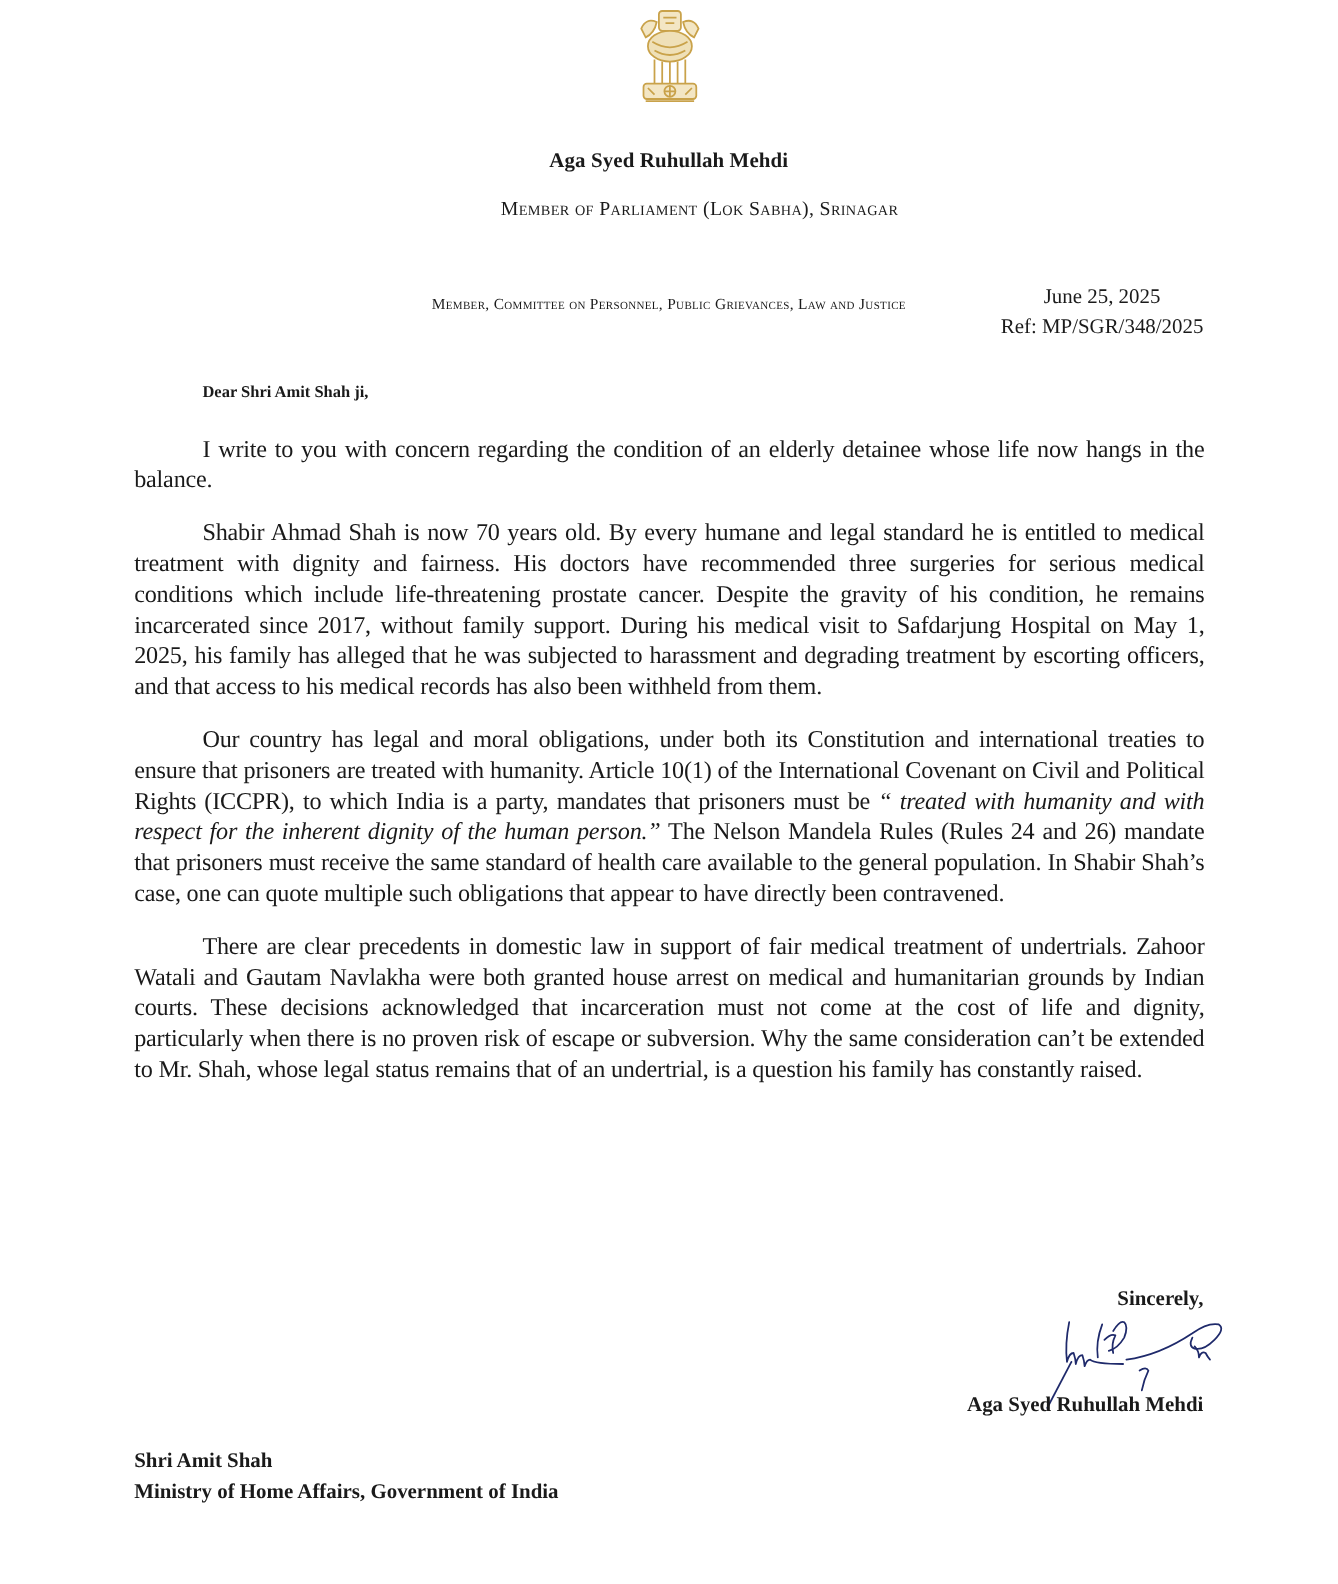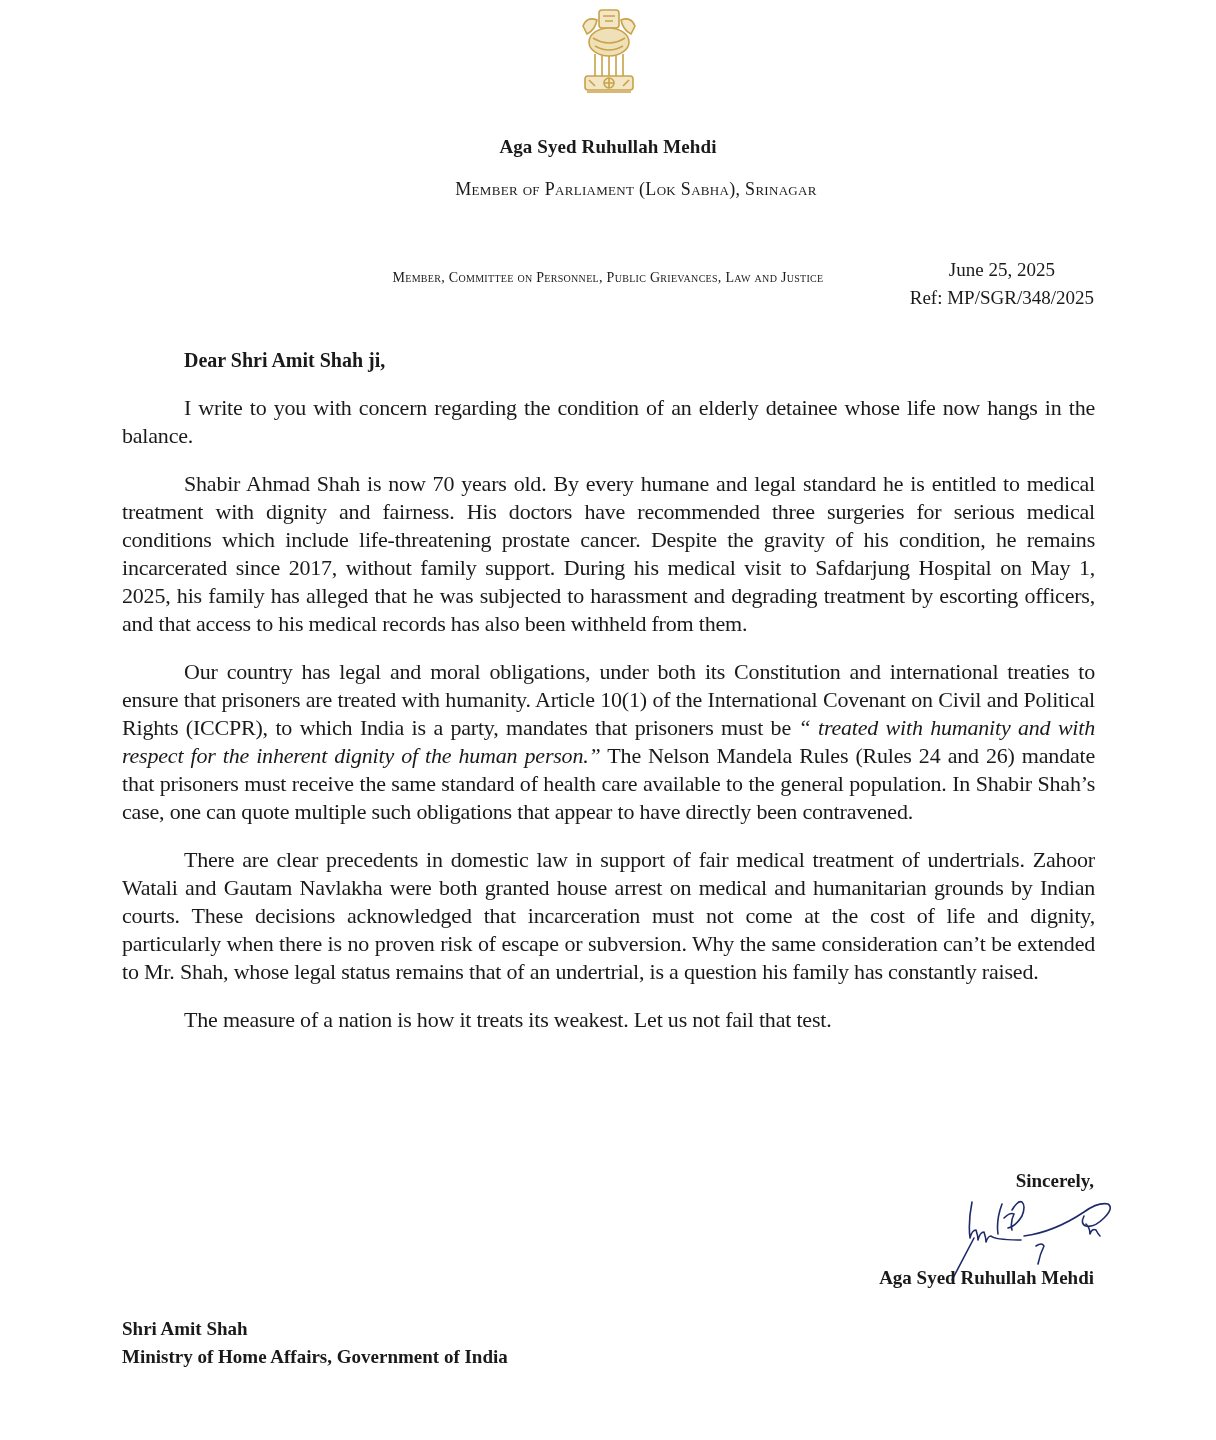--- a/index.html
+++ b/index.html
@@ -60,21 +60,21 @@
       top: 256px;
       text-align: center;
       font-size: 19px;
       line-height: 28px;
     }
     .salutation {
       position: absolute;
       left: 184px;
       top: 349px;
       font-weight: bold;
-      font-size: 20px;
+      font-size: 15px;
     }
     .body-text {
       position: absolute;
       left: 122px;
       top: 394px;
       width: 973px;
       font-size: 22px;
       line-height: 28px;
       letter-spacing: -0.2px;
     }
@@ -156,21 +156,20 @@
   <div>Ref: MP/SGR/348/2025</div>
 </div>
 
 <div class="salutation">Dear Shri Amit Shah ji,</div>
 
 <div class="body-text">
   <p>I write to you with concern regarding the condition of an elderly detainee whose life now hangs in the balance.</p>
   <p>Shabir Ahmad Shah is now 70 years old. By every humane and legal standard he is entitled to medical treatment with dignity and fairness. His doctors have recommended three surgeries for serious medical conditions which include life-threatening prostate cancer. Despite the gravity of his condition, he remains incarcerated since 2017, without family support. During his medical visit to Safdarjung Hospital on May 1, 2025, his family has alleged that he was subjected to harassment and degrading treatment by escorting officers, and that access to his medical records has also been withheld from them.</p>
   <p><span>Our country has legal and moral obligations, under both its Constitution and international treaties to ensure that prisoners are treated with humanity. Article 10(1) of the International Covenant on Civil and Political Rights (ICCPR), to which India is a party, mandates that prisoners must be </span><em>“ treated with humanity and with respect for the inherent dignity of the human person.”</em><span> The Nelson Mandela Rules (Rules 24 and 26) mandate that prisoners must receive the same standard of health care available to the general population. In Shabir Shah’s case, one can quote multiple such obligations that appear to have directly been contravened.</span></p>
   <p>There are clear precedents in domestic law in support of fair medical treatment of undertrials. Zahoor Watali and Gautam Navlakha were both granted house arrest on medical and humanitarian grounds by Indian courts. These decisions acknowledged that incarceration must not come at the cost of life and dignity, particularly when there is no proven risk of escape or subversion. Why the same consideration can’t be extended to Mr. Shah, whose legal status remains that of an undertrial, is a question his family has constantly raised.</p>
-  <p>The measure of a nation is how it treats its weakest. Let us not fail that test.</p>
 </div>
 
 <div class="closing">Sincerely,</div>
 
 <div class="signature">
   <svg viewBox="0 0 176 92" width="176" height="92">
     <g fill="none" stroke="#1f2a6b" stroke-width="1.6" stroke-linecap="round" stroke-linejoin="round">
       <path d="M8 88 L30 46"></path>
       <path d="M28 10 q-4 20 -2 36 q2 -8 6 -8 q2 6 2 10 q2 -8 6 -8 q2 6 2 10 q2 -6 5 -6 q4 4 30 4"></path>
       <path d="M58 12 q-6 16 -4 30 M60 26 q6 -6 10 -4 q-4 8 -2 16 M68 18 q6 -10 10 -8 q4 4 0 14 q-6 10 -14 12"></path>

